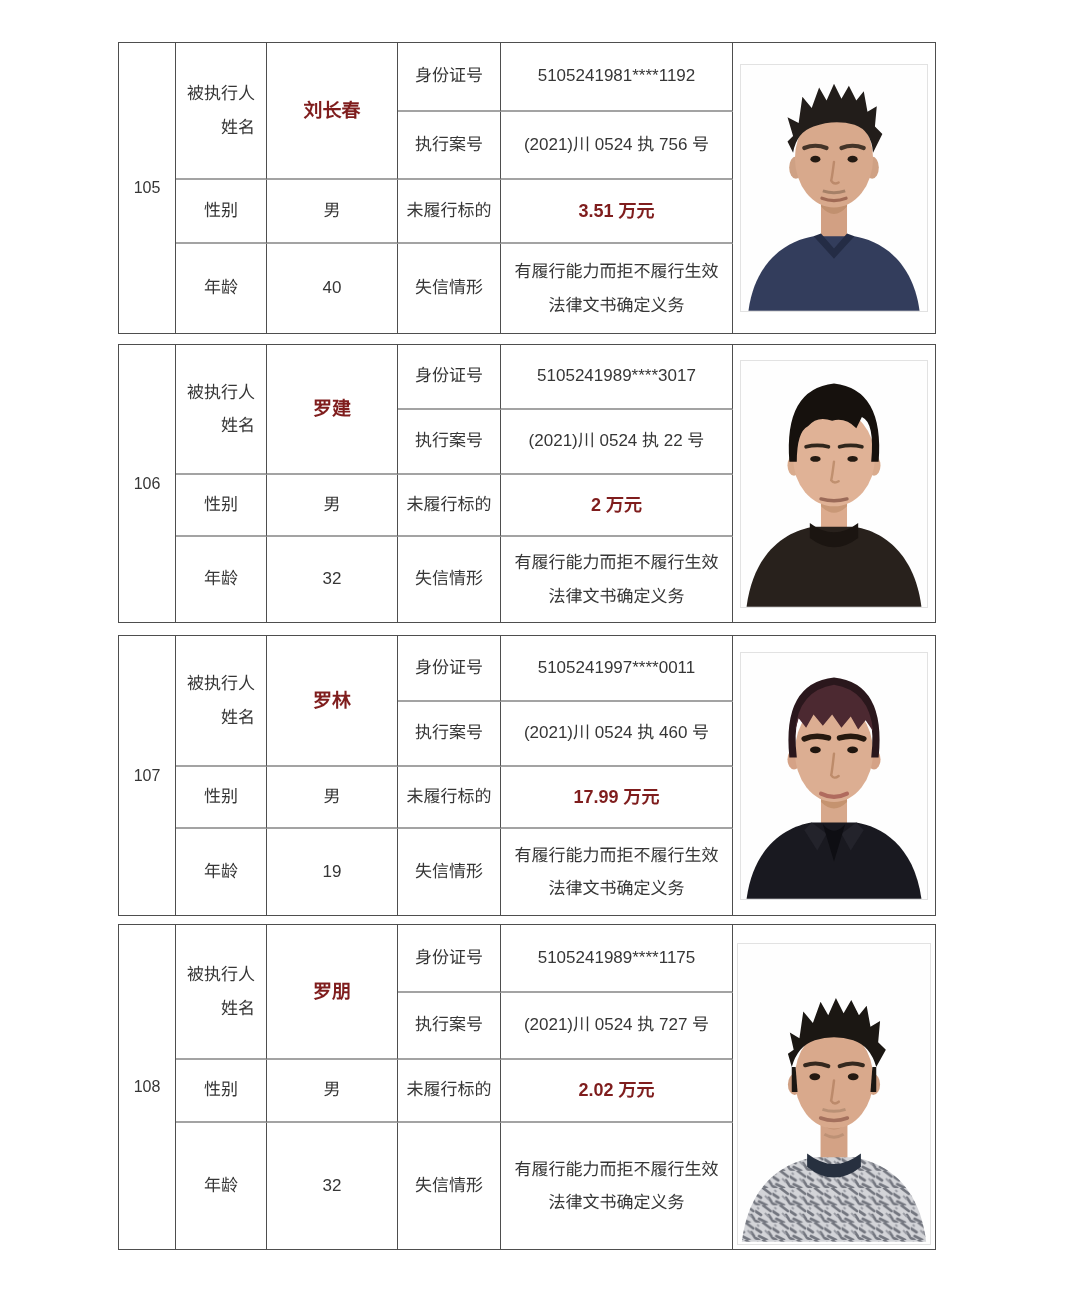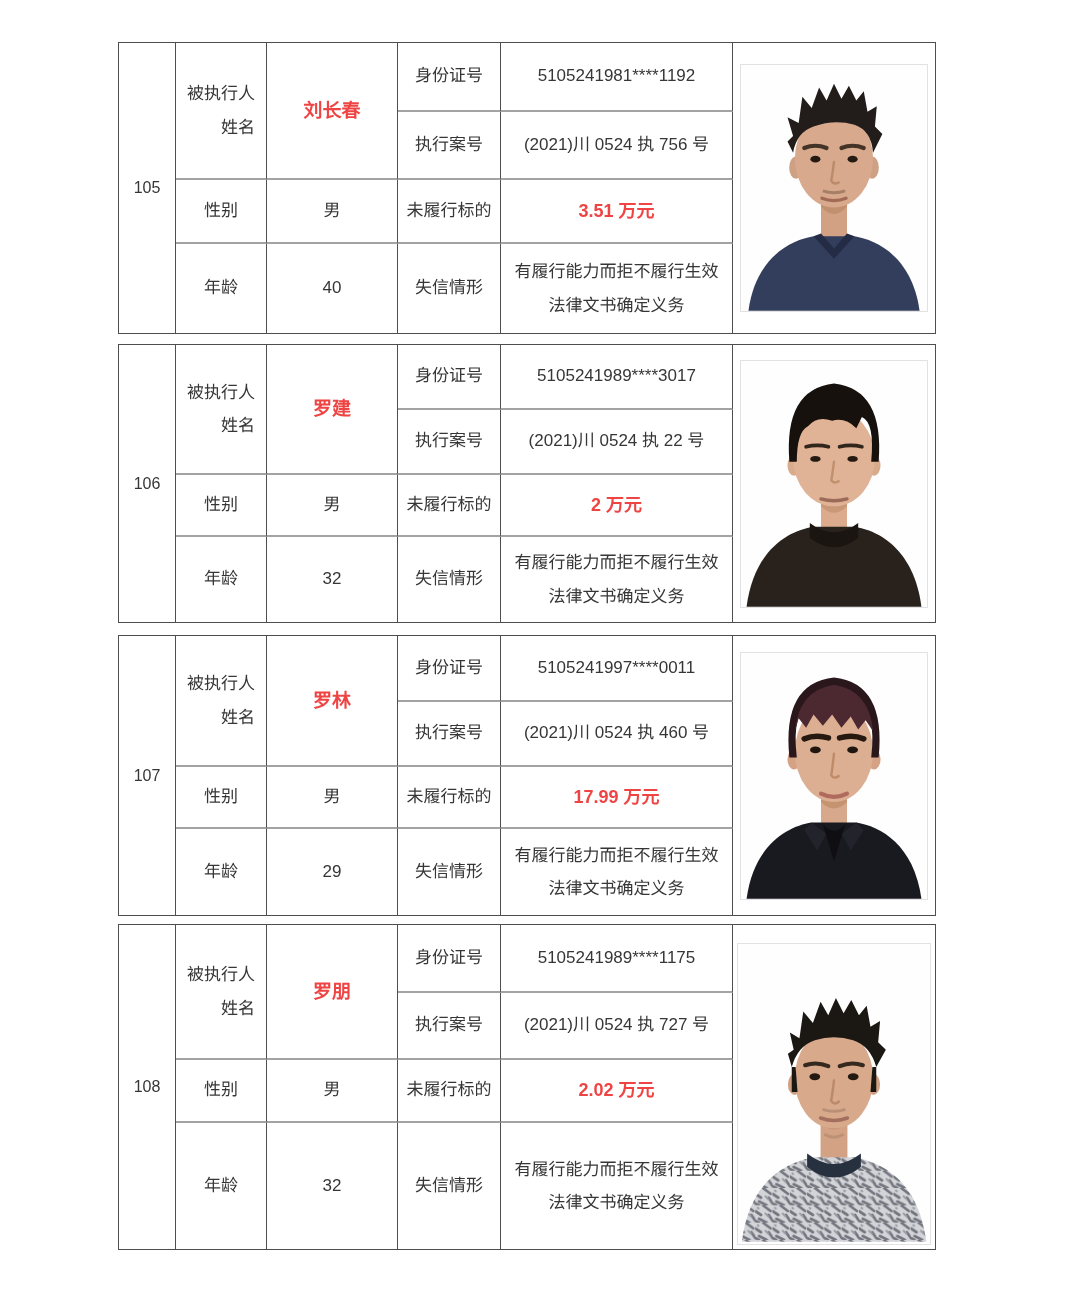--- a/index.html
+++ b/index.html
@@ -23,21 +23,21 @@
     display:flex;align-items:center;justify-content:center;text-align:center;
     box-sizing:border-box;font-size:17px;line-height:1.35;overflow:hidden;
   }
   .br{border-right:1px solid #4e4e4e;}
   .bb{border-bottom:2px solid #a3a3a3;}
   .c-idx{grid-column:1;grid-row:1/5;font-size:16px;}
   .c-namelbl{grid-column:2;grid-row:1/3;}
   .c-nameval{grid-column:3;grid-row:1/3;}
   .c-photo{grid-column:6;grid-row:1/5;}
   .ml{line-height:1.95;text-align:right;}
-  .bold{font-weight:bold;color:#ef4444;}
+  .bold{font-weight:bold;color:#7f1d1d;}
   .name{font-size:19px;}
   .amount{font-size:18px;}
   .status-text{max-width:210px;line-height:1.95;}
   .photo-cell{padding:2px;}
   .photo{
     width:186px;height:246px;background:#fefefe;border:1px solid #e2e2e2;
     display:block;
   }
   .b4 .photo{width:192px;height:300px;margin-top:14px;}
   .photo svg{display:block;width:100%;height:100%;}
@@ -151,21 +151,21 @@
     <div class="cell c-nameval br bb bold name">罗林</div>
     <div class="cell br bb" style="grid-column:4;grid-row:1;">身份证号</div>
     <div class="cell br bb" style="grid-column:5;grid-row:1;">5105241997****0011</div>
     <div class="cell br bb" style="grid-column:4;grid-row:2;">执行案号</div>
     <div class="cell br bb" style="grid-column:5;grid-row:2;">(2021)川 0524 执 460 号</div>
     <div class="cell br bb" style="grid-column:2;grid-row:3;">性别</div>
     <div class="cell br bb" style="grid-column:3;grid-row:3;">男</div>
     <div class="cell br bb" style="grid-column:4;grid-row:3;">未履行标的</div>
     <div class="cell br bb bold amount" style="grid-column:5;grid-row:3;">17.99 万元</div>
     <div class="cell br" style="grid-column:2;grid-row:4;">年龄</div>
-    <div class="cell br" style="grid-column:3;grid-row:4;">29</div>
+    <div class="cell br" style="grid-column:3;grid-row:4;">19</div>
     <div class="cell br" style="grid-column:4;grid-row:4;">失信情形</div>
     <div class="cell br" style="grid-column:5;grid-row:4;">
       <div class="status-text">有履行能力而拒不履行生效法律文书确定义务</div>
     </div>
     <div class="cell c-photo photo-cell">
       <div class="photo" aria-label="男子正面免冠照：深红棕色刘海，黑色立领外套">
         <svg viewBox="0 0 100 132" preserveAspectRatio="xMidYMid meet">
           <rect width="100" height="132" fill="#fefefe"></rect>
           <ellipse cx="28.5" cy="57" rx="3.5" ry="5.5" fill="#d5a286"></ellipse>
           <ellipse cx="71.5" cy="57" rx="3.5" ry="5.5" fill="#d5a286"></ellipse>

